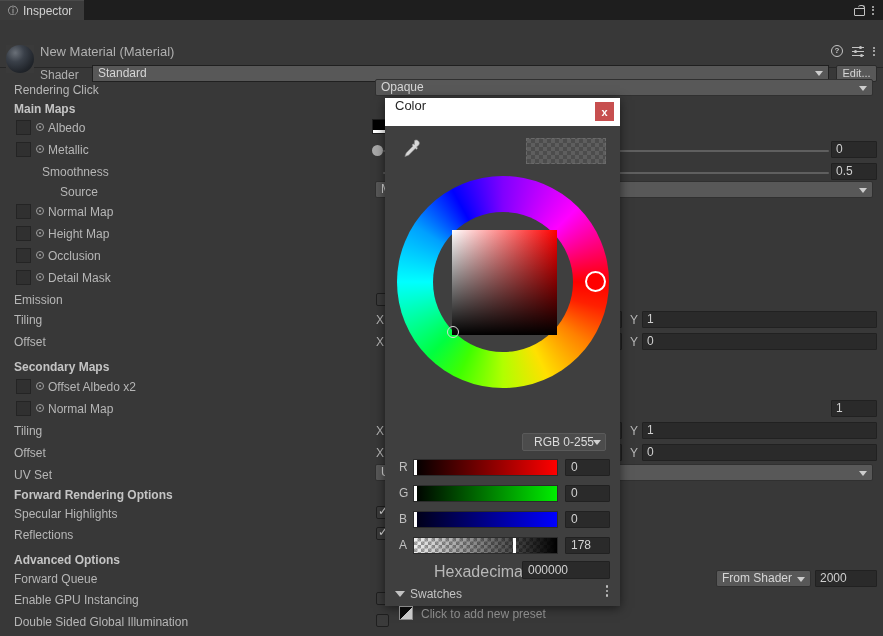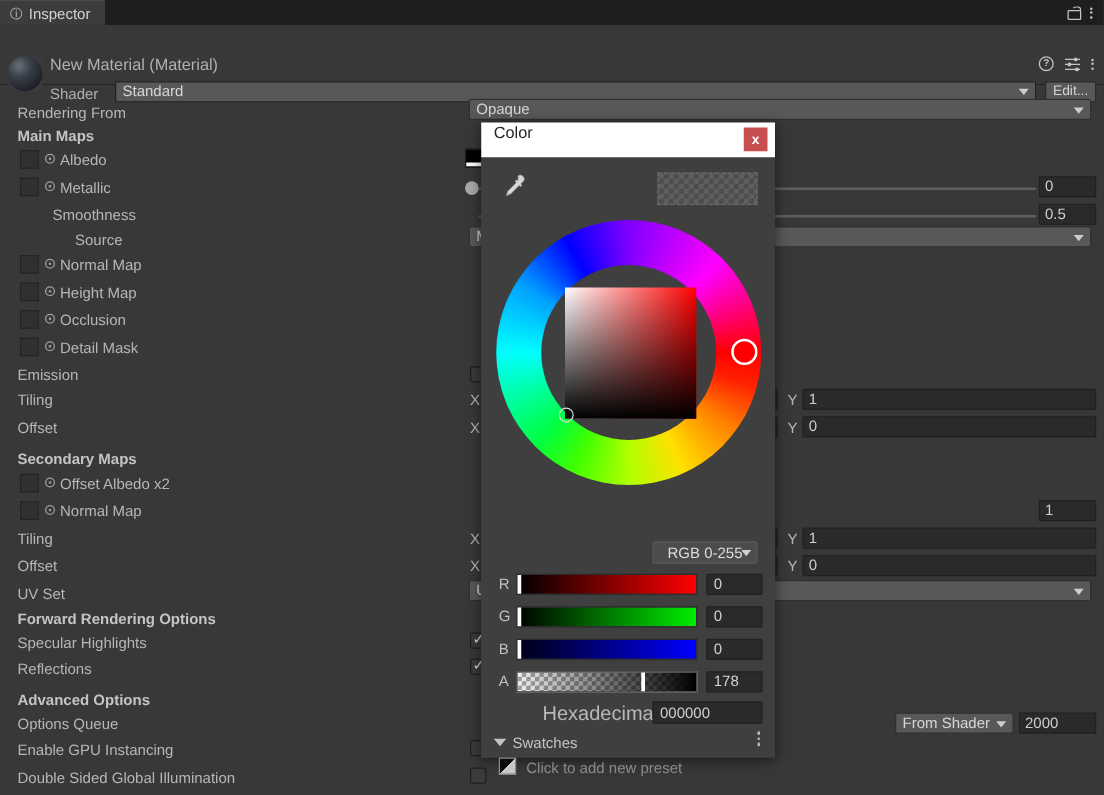--- a/index.html
+++ b/index.html
@@ -300,21 +300,21 @@
           <i></i>
           <i></i>
           <i></i>
         </span>
     </div>
   </div>
 
   <div class="body">
 
     <div class="row" style="top:10px">
-      <span class="lbl" style="left:14px; top:4px">Rendering From</span>
+      <span class="lbl" style="left:14px; top:4px">Rendering Click</span>
       <span class="dropdown" style="left:375px; top:0; width:498px">
         <span>Opaque</span>
         <span class="caret"></span>
       </span>
     </div>
 
     <div class="row" style="top:29px">
       <span class="lbl bold" style="left:14px; top:4px">Main Maps</span>
     </div>
 
@@ -448,21 +448,21 @@
     <div class="row" style="top:455px">
       <span class="lbl" style="left:14px; top:4px">Reflections</span>
       <span class="checkbox checked" style="left:376px; top:3px"></span>
     </div>
 
     <div class="row" style="top:480px">
       <span class="lbl bold" style="left:14px; top:4px">Advanced Options</span>
     </div>
 
     <div class="row" style="top:499px">
-      <span class="lbl" style="left:14px; top:4px">Options Queue</span>
+      <span class="lbl" style="left:14px; top:4px">Forward Queue</span>
       <span class="dropdown" style="left:716px; top:2px; width:95px">
         <span>From Shader</span>
         <span class="caret"></span>
       </span>
       <span class="field" style="left:815px; top:2px; width:62px">2000</span>
     </div>
 
     <div class="row" style="top:520px">
       <span class="lbl" style="left:14px; top:4px">Enable GPU Instancing</span>
       <span class="checkbox" style="left:376px; top:3px"></span>

